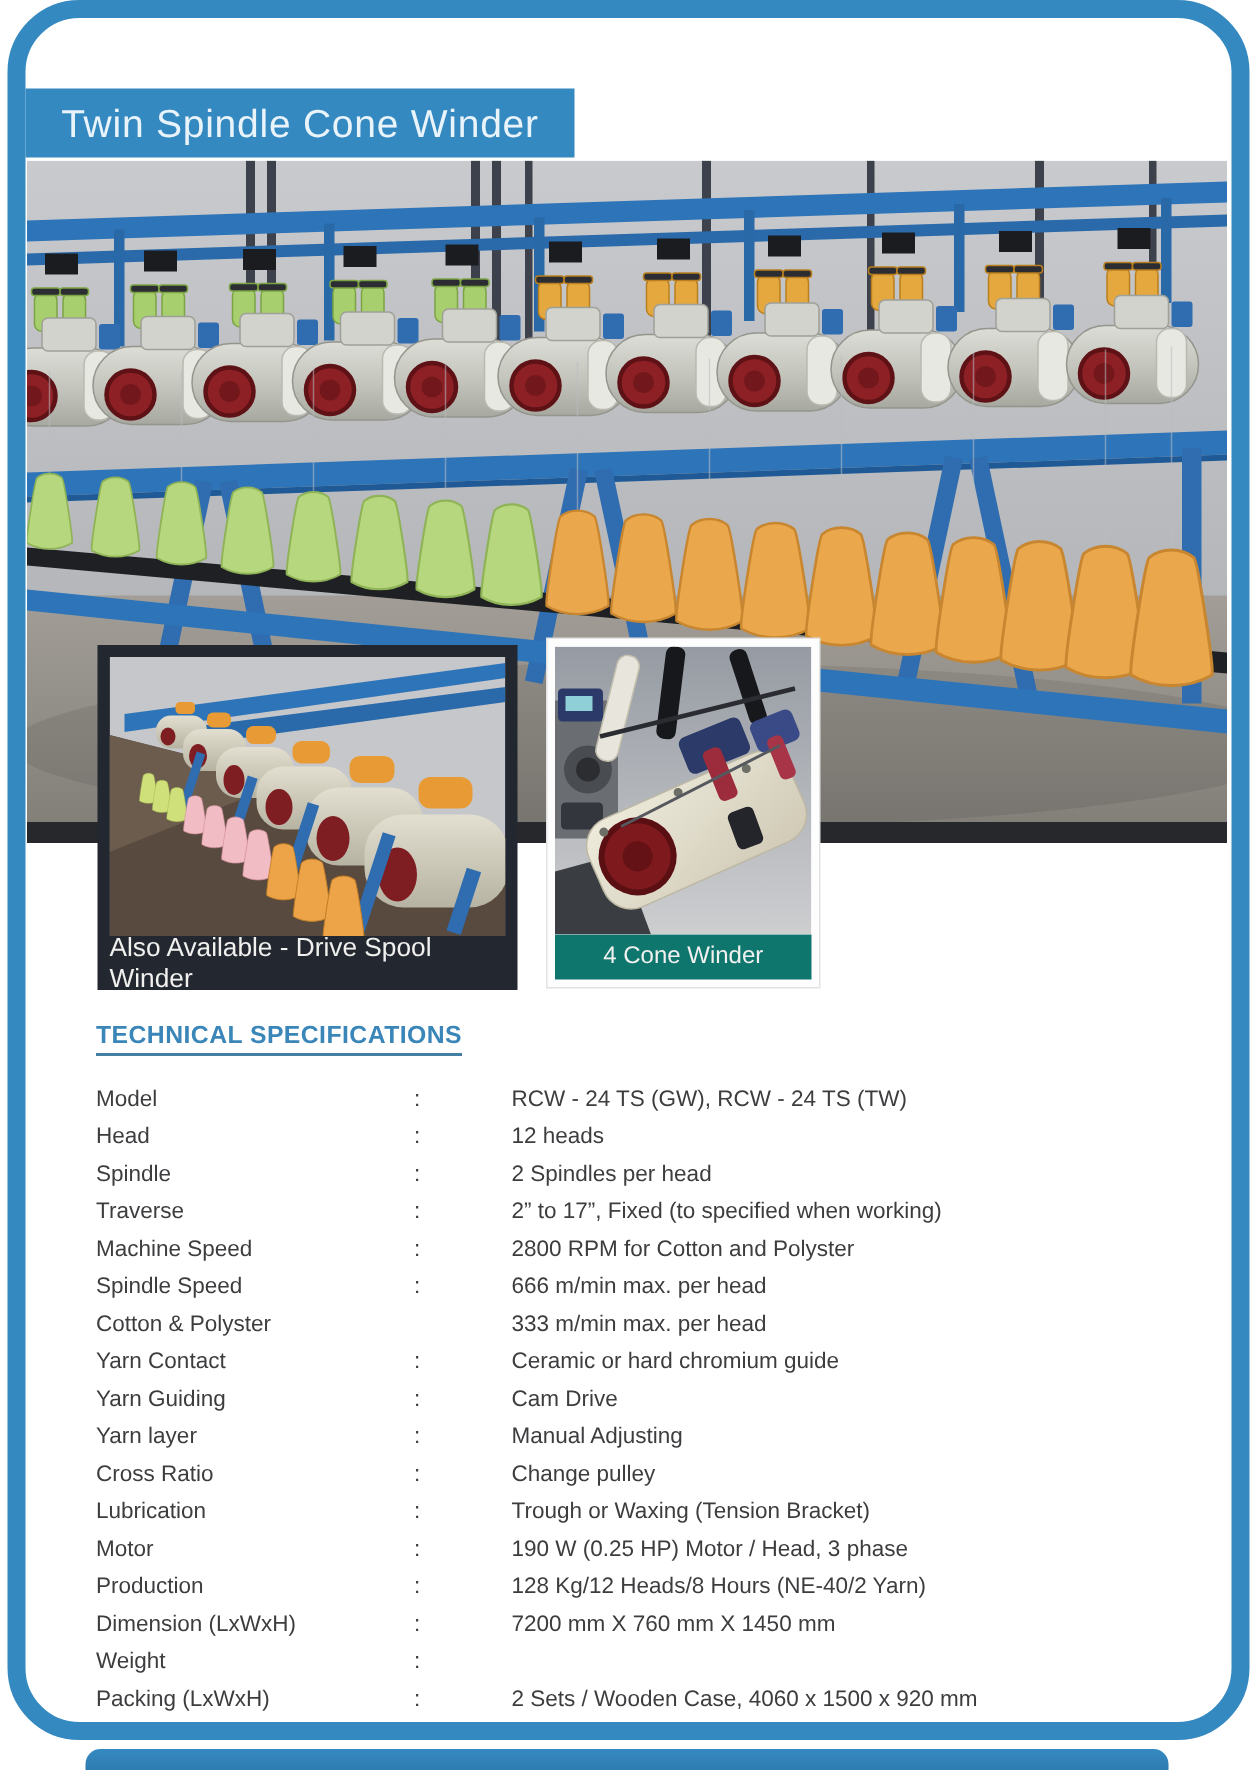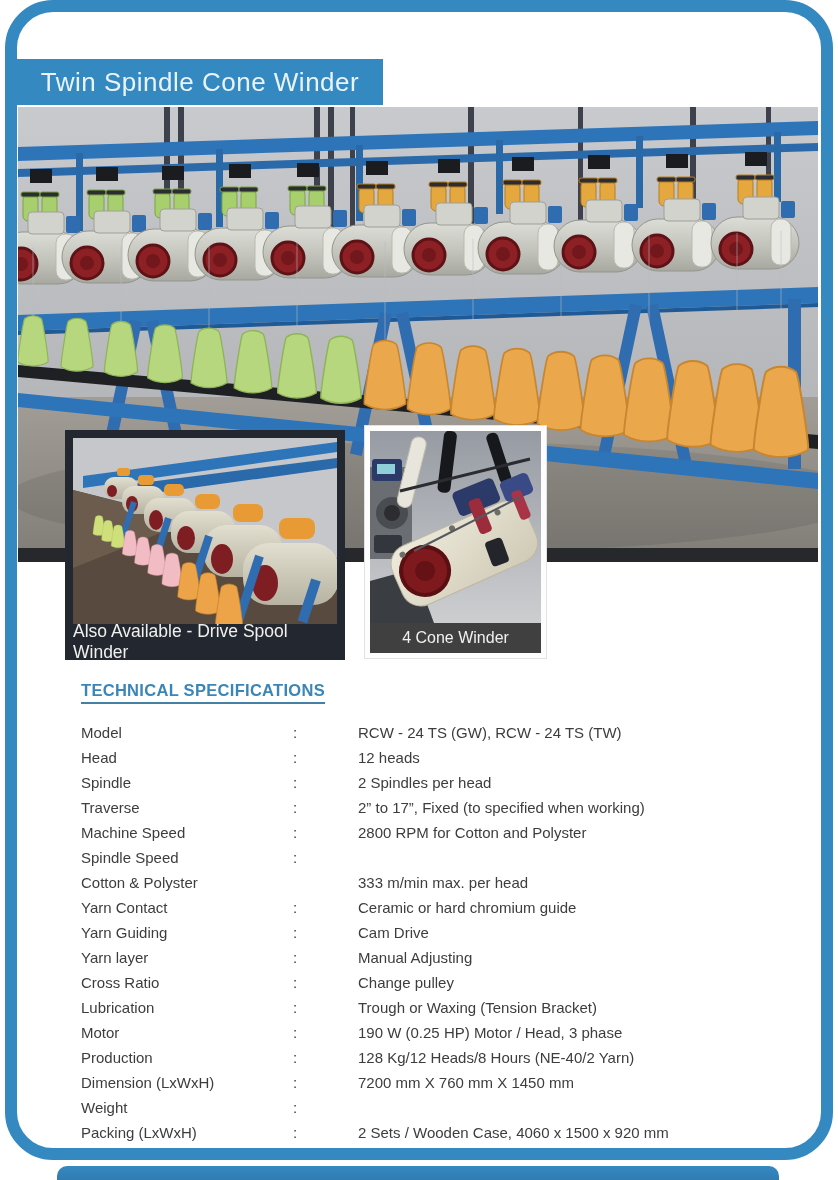--- a/index.html
+++ b/index.html
@@ -22,25 +22,25 @@
   .main-photo svg{display:block;}
 
   .inset{position:absolute;box-sizing:border-box;}
   .inset-left{left:65px;top:430px;width:280px;height:230px;background:#23272f;padding:8px 8px 0 8px;}
   .inset-left .ph{width:264px;height:186px;overflow:hidden;}
   .inset-left .cap{height:36px;display:flex;align-items:center;justify-content:center;
         color:#f0f0ee;font-size:17.5px;}
   .inset-right{left:365px;top:426px;width:181px;height:232px;background:#fdfdfd;
         padding:5px;box-shadow:0 0 0 1px #e2e2e2;}
   .inset-right .ph{width:171px;height:192px;overflow:hidden;}
-  .inset-right .cap{height:30px;background:#404040;display:flex;align-items:center;justify-content:center;
+  .inset-right .cap{height:30px;background:#0f766e;display:flex;align-items:center;justify-content:center;
         color:#f0f0ee;font-size:16px;}
 
   
-  .specs{position:absolute;left:81px;top:681px;width:722px;}
+  .specs{position:absolute;left:64px;top:681px;width:722px;}
   .specs h2{margin:0;font-size:16.5px;font-weight:700;color:#3a86b8;display:inline-block;
         border-bottom:2px solid #447fa4;padding-bottom:2px;letter-spacing:.3px;}
   .spec-table{margin-top:16px;}
   .spec-row{display:grid;grid-template-columns:212px 65px 1fr;height:25px;align-items:center;}
   .spec-row div{font-size:15px;color:#3d3d40;white-space:nowrap;}
 </style>
 </head>
 <body>
 
 <div class="sheet">
@@ -375,20 +375,21 @@
 
   <div class="spec-row">
     <div>Machine Speed</div>
     <div>:</div>
     <div>2800 RPM for Cotton and Polyster</div>
   </div>
 
   <div class="spec-row">
     <div>Spindle Speed</div>
     <div>:</div>
+    <div>666 m/min max. per head</div>
   </div>
 
   <div class="spec-row">
     <div>Cotton &amp; Polyster</div>
     <div></div>
     <div>333 m/min max. per head</div>
   </div>
 
   <div class="spec-row">
     <div>Yarn Contact</div>

